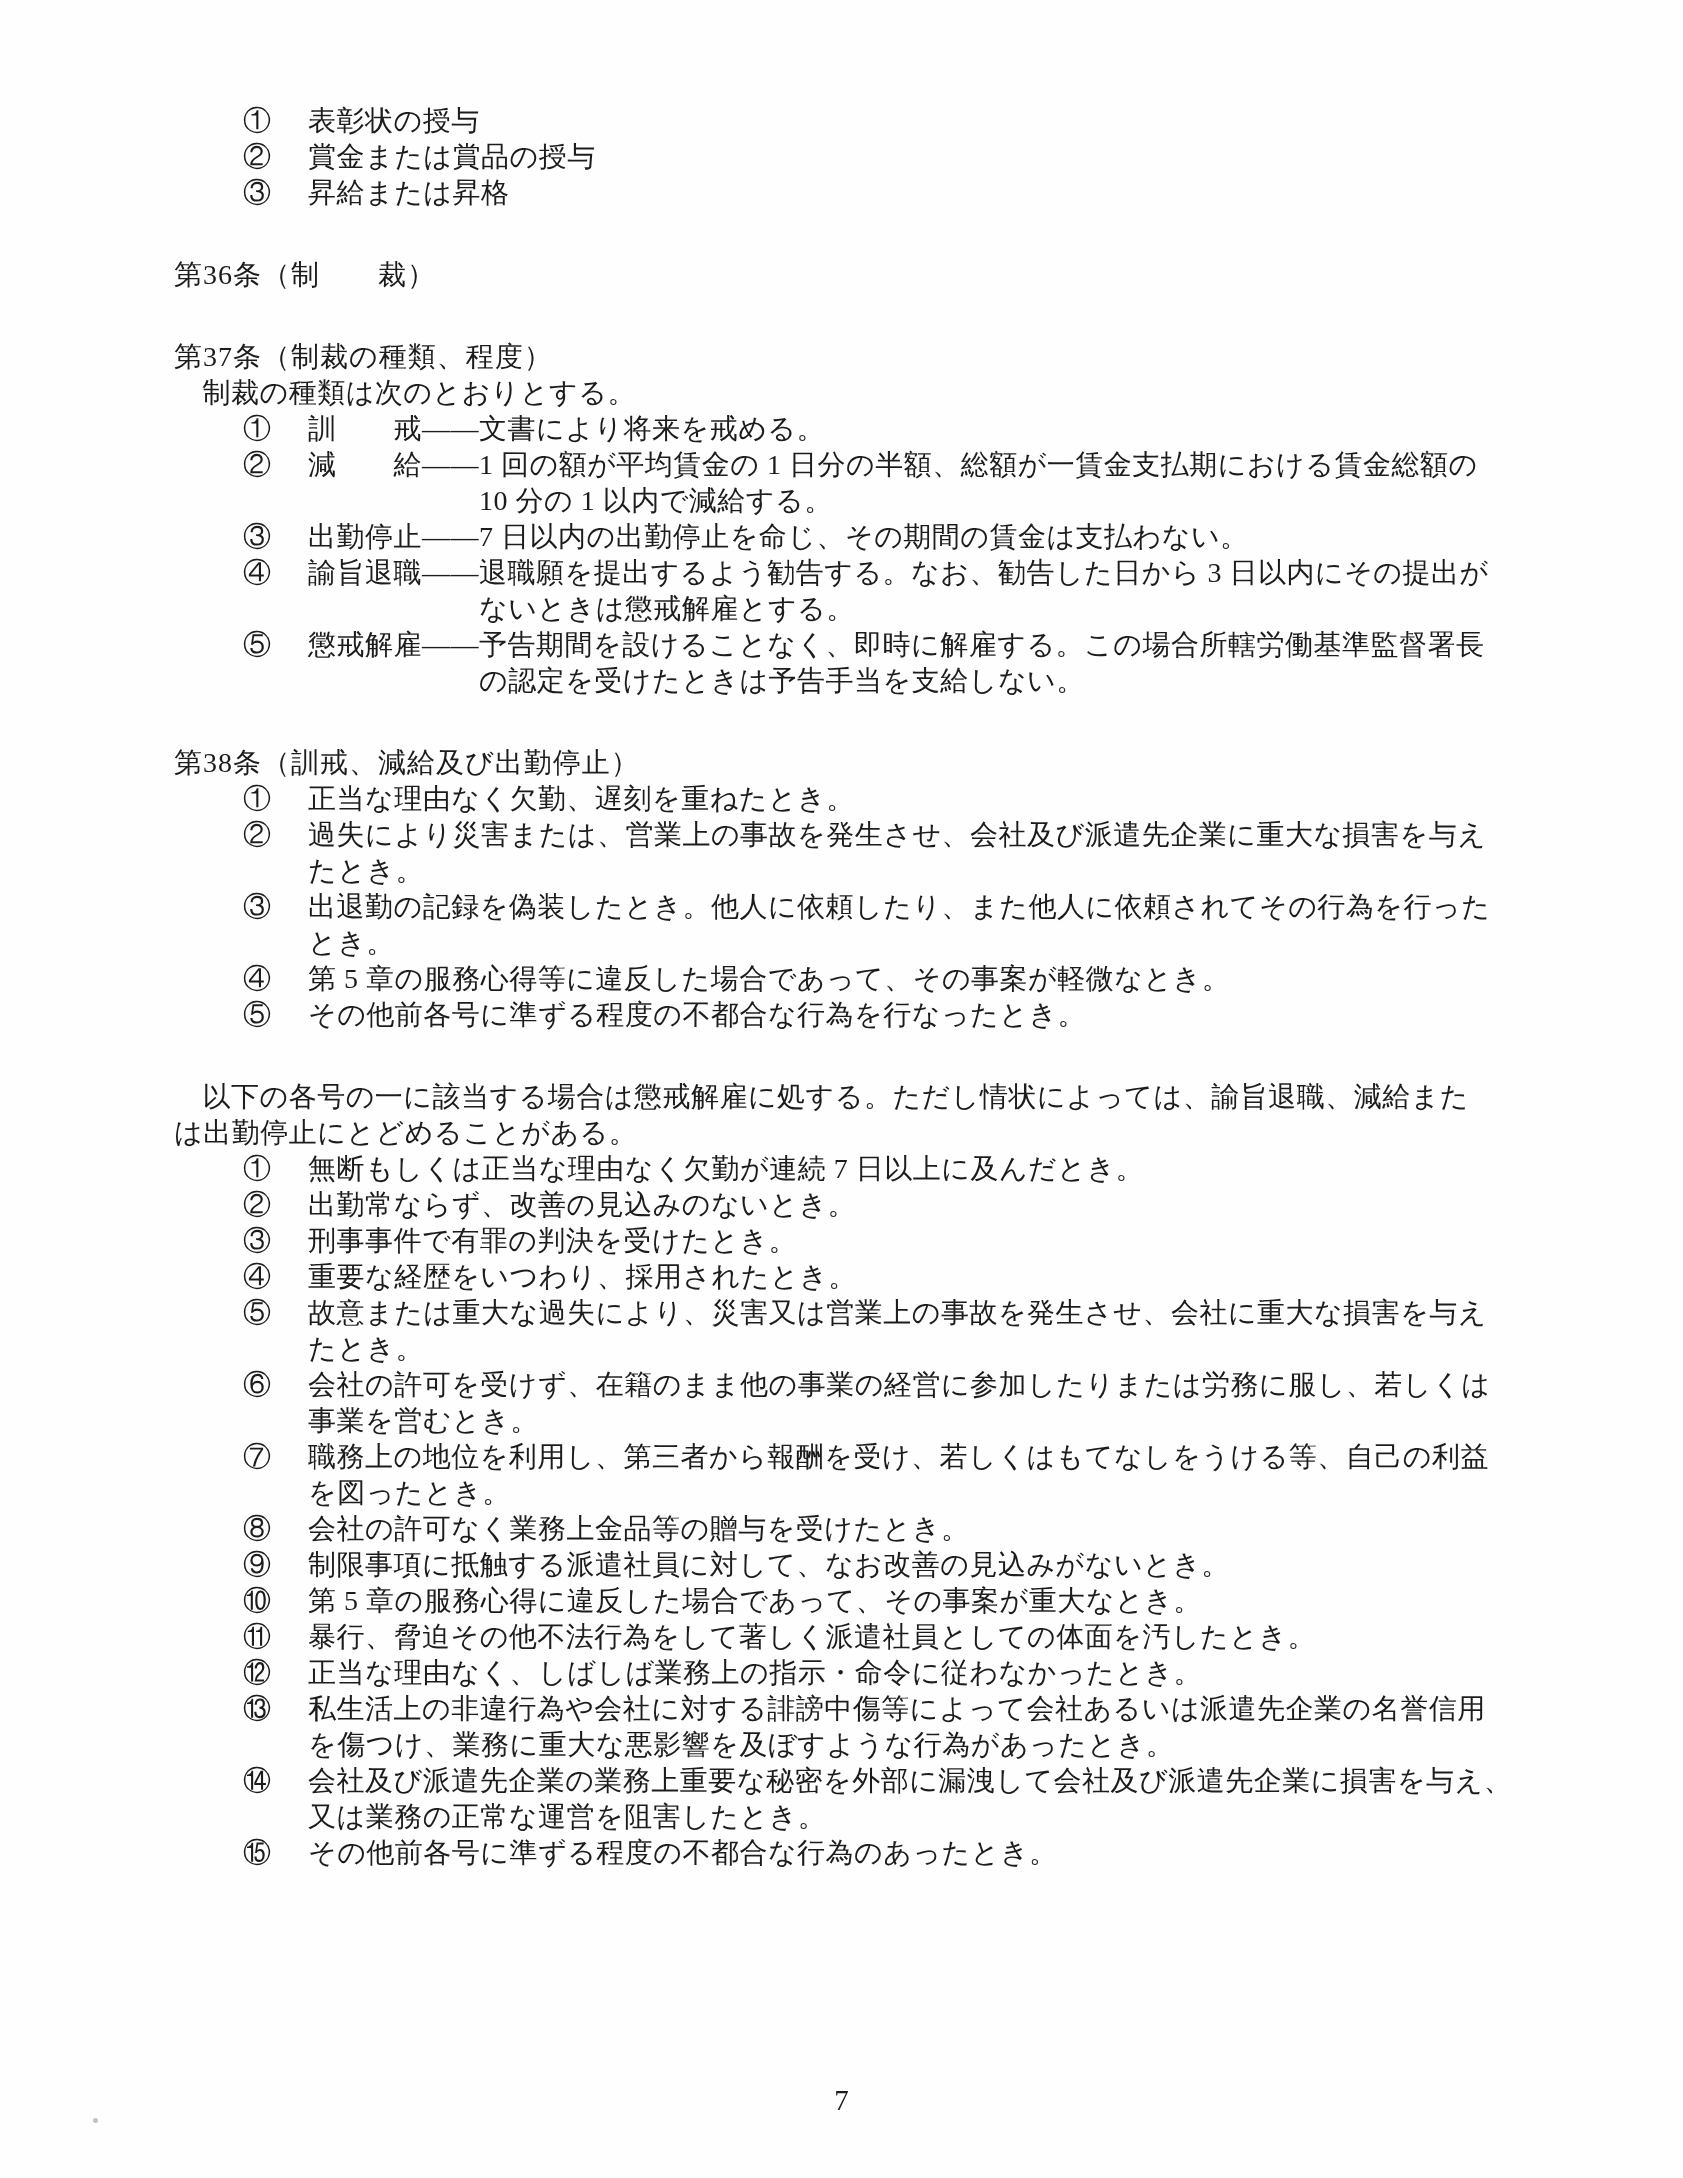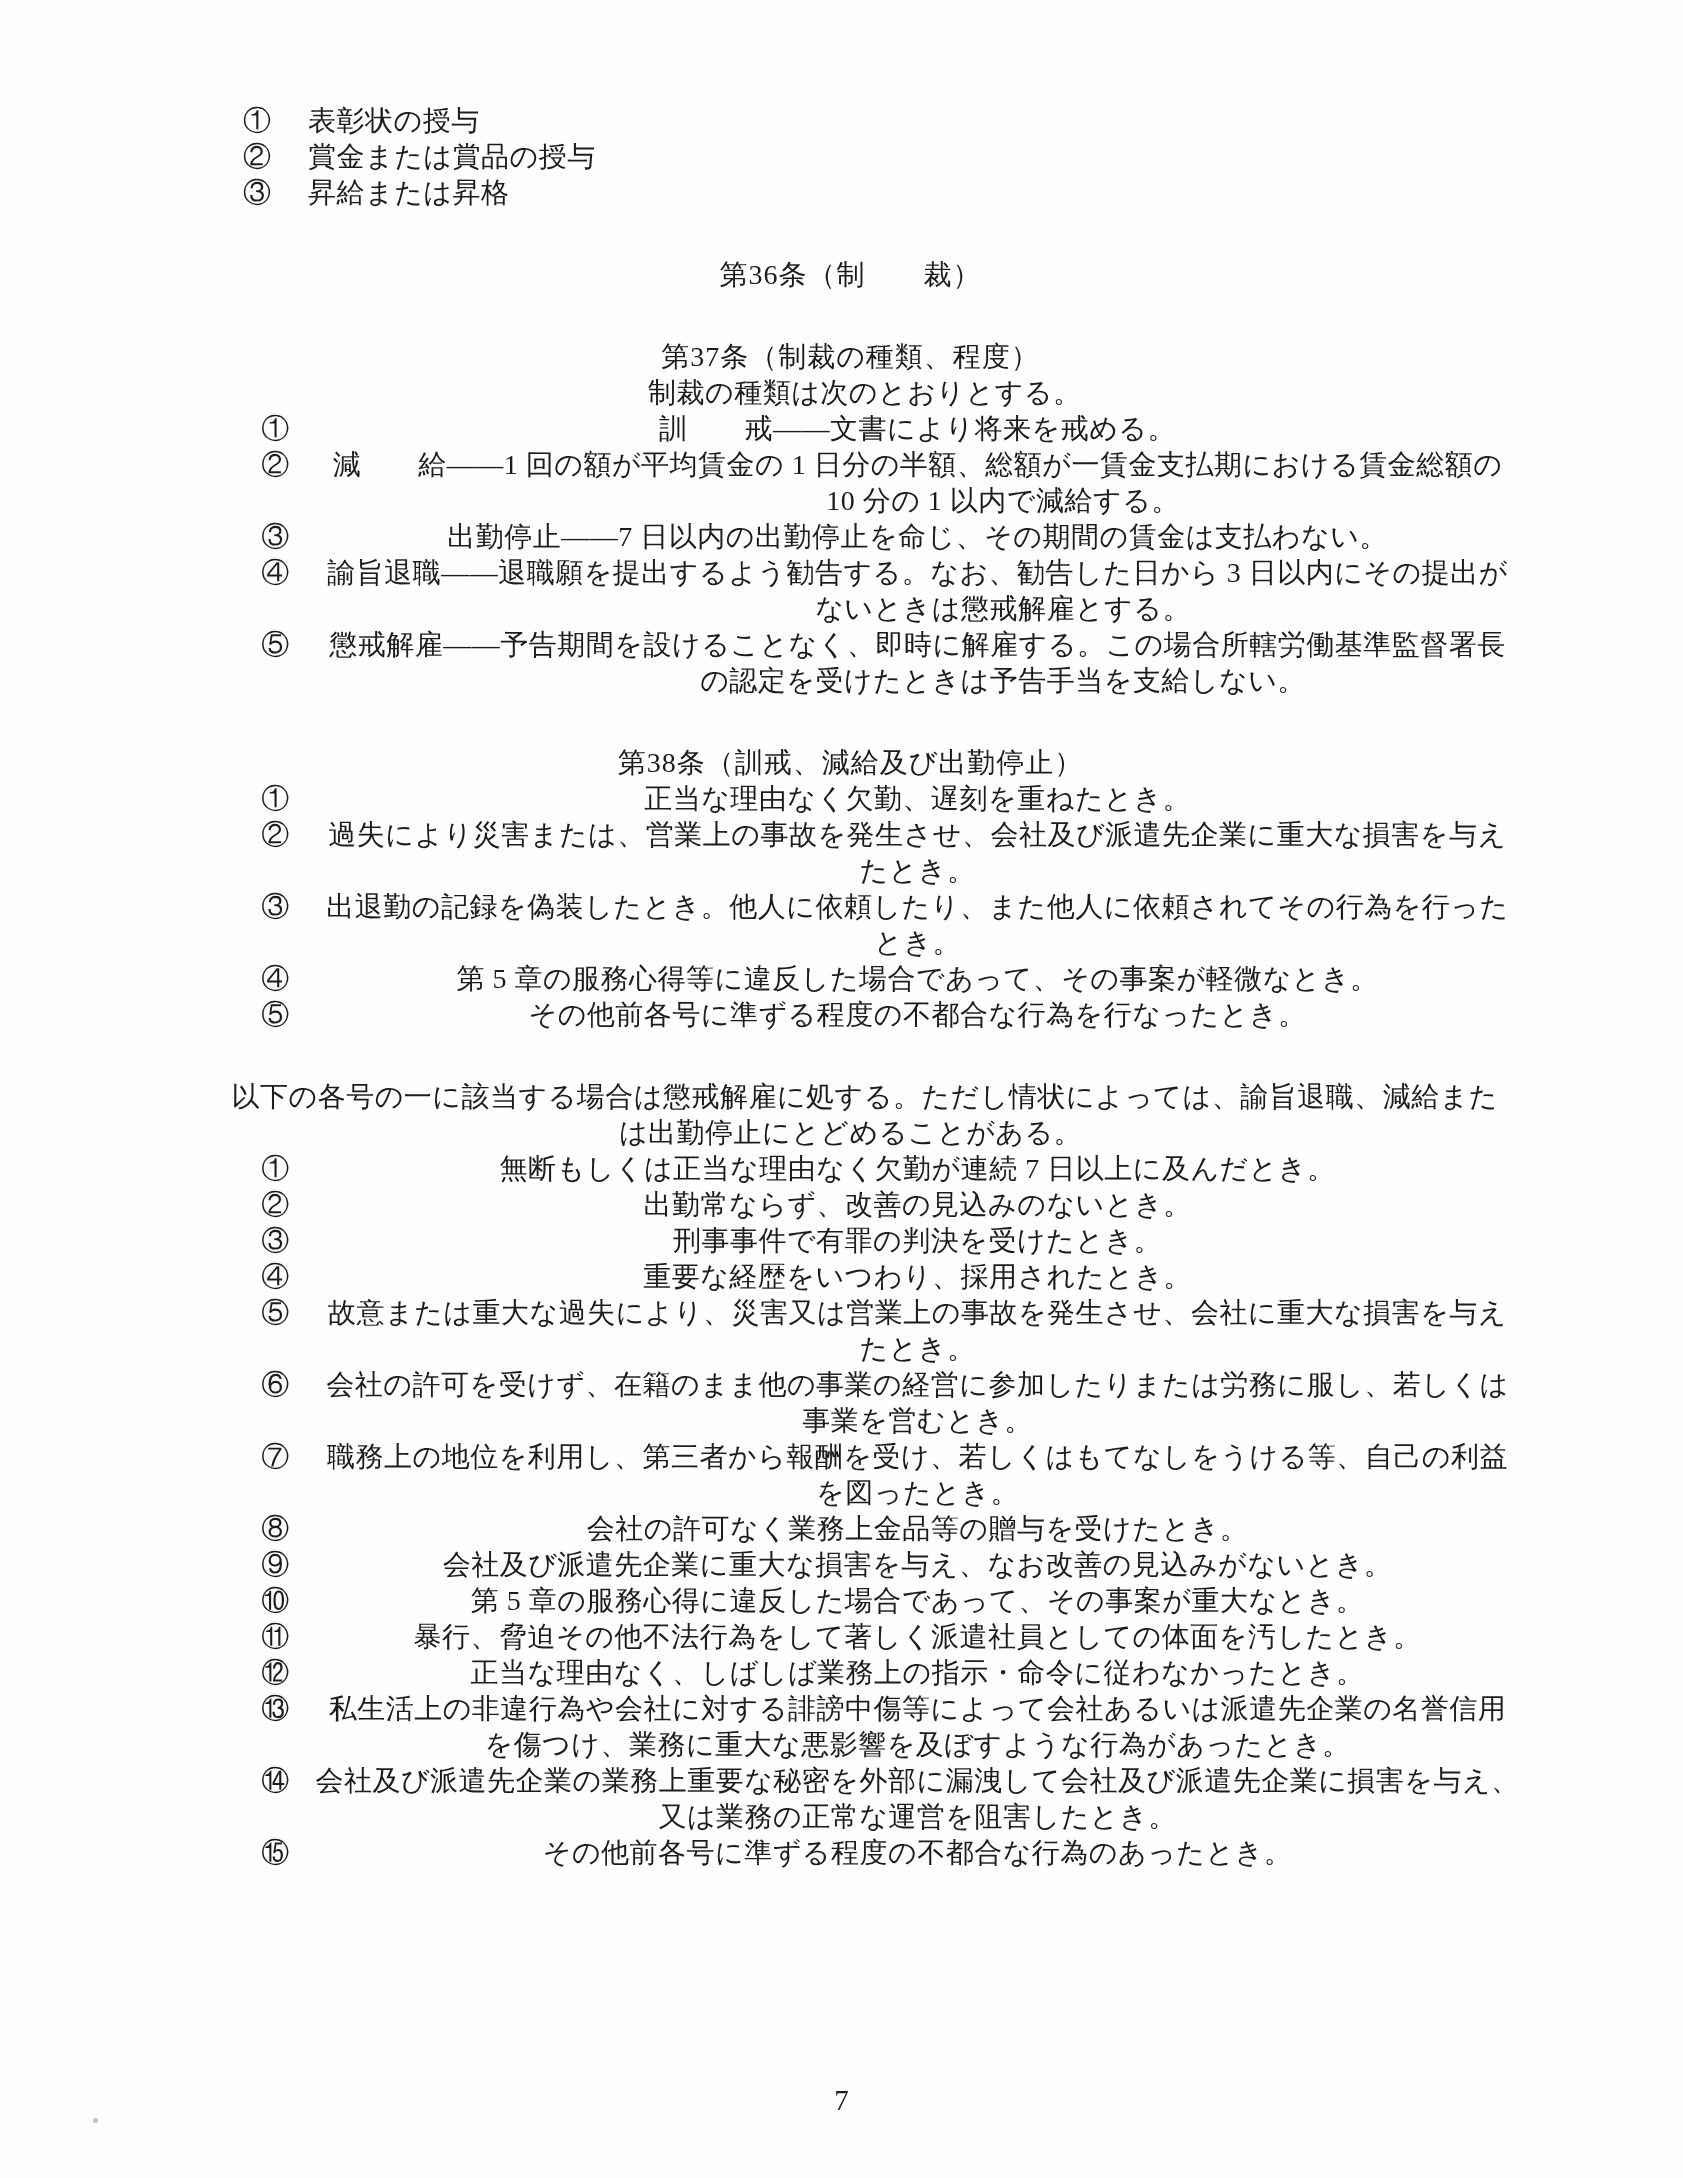--- a/index.html
+++ b/index.html
@@ -26,21 +26,21 @@
     list-style: none;
     margin: 0;
     padding: 0 0 0 69px;
   }
   .clause-item { display: flex; }
   .clause-num { flex: 0 0 65px; }
   .clause-text {
     flex: 1;
     white-space: pre-wrap;
   }
-  .article { margin-top: 46px; text-align: center; }
+  .article { margin-top: 46px; }
   .article-heading {
     margin: 0;
     font-size: 28px;
     font-weight: normal;
     letter-spacing: 1px;
   }
   .article-intro {
     margin: 0;
     white-space: pre-wrap;
   }
@@ -179,21 +179,21 @@
     <span class="clause-num">⑦</span>
     <span class="clause-text">職務上の地位を利用し、第三者から報酬を受け、若しくはもてなしをうける等、自己の利益
 を図ったとき。</span>
   </li>
             <li class="clause-item">
     <span class="clause-num">⑧</span>
     <span class="clause-text">会社の許可なく業務上金品等の贈与を受けたとき。</span>
   </li>
             <li class="clause-item">
     <span class="clause-num">⑨</span>
-    <span class="clause-text">会社及び派遣先企業に重大な損害を与え、なお改善の見込みがないとき。</span>
+    <span class="clause-text">制限事項に抵触する派遣社員に対して、なお改善の見込みがないとき。</span>
   </li>
             <li class="clause-item">
     <span class="clause-num">⑩</span>
     <span class="clause-text">第 5 章の服務心得に違反した場合であって、その事案が重大なとき。</span>
   </li>
             <li class="clause-item">
     <span class="clause-num">⑪</span>
     <span class="clause-text">暴行、脅迫その他不法行為をして著しく派遣社員としての体面を汚したとき。</span>
   </li>
             <li class="clause-item">

